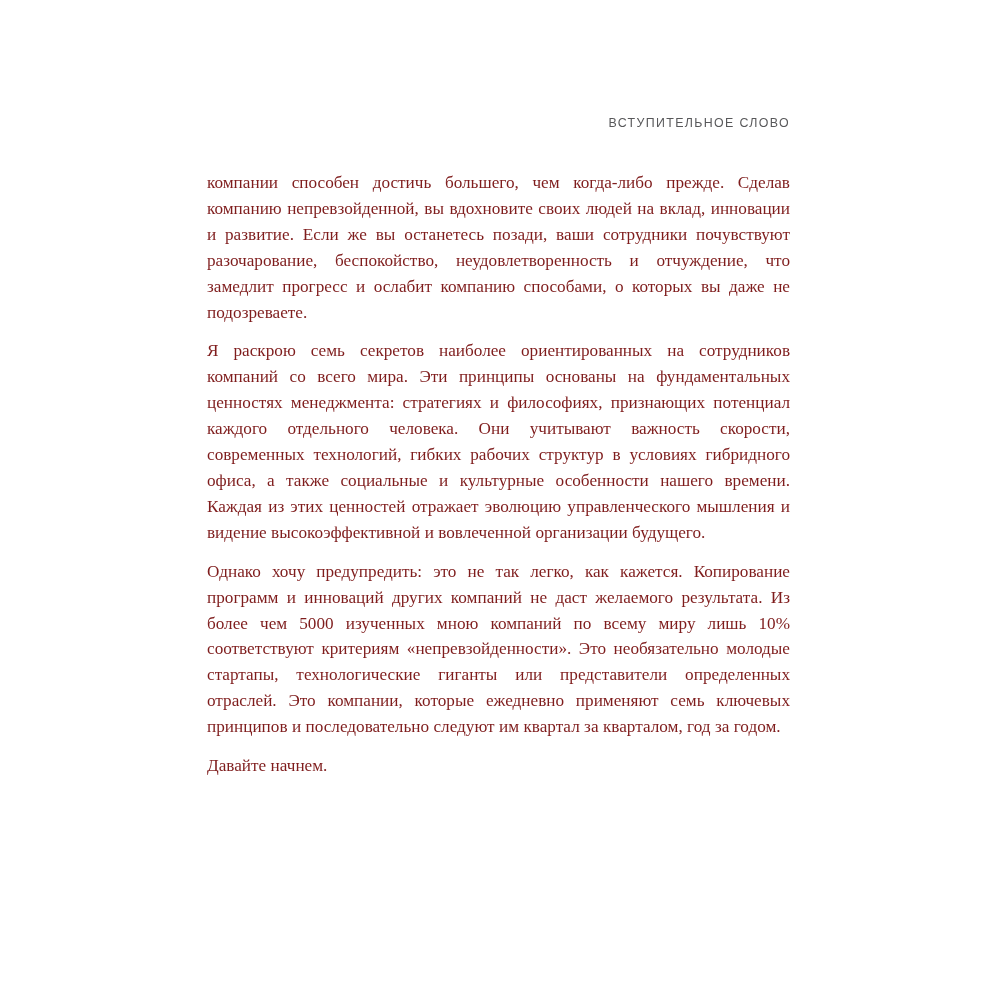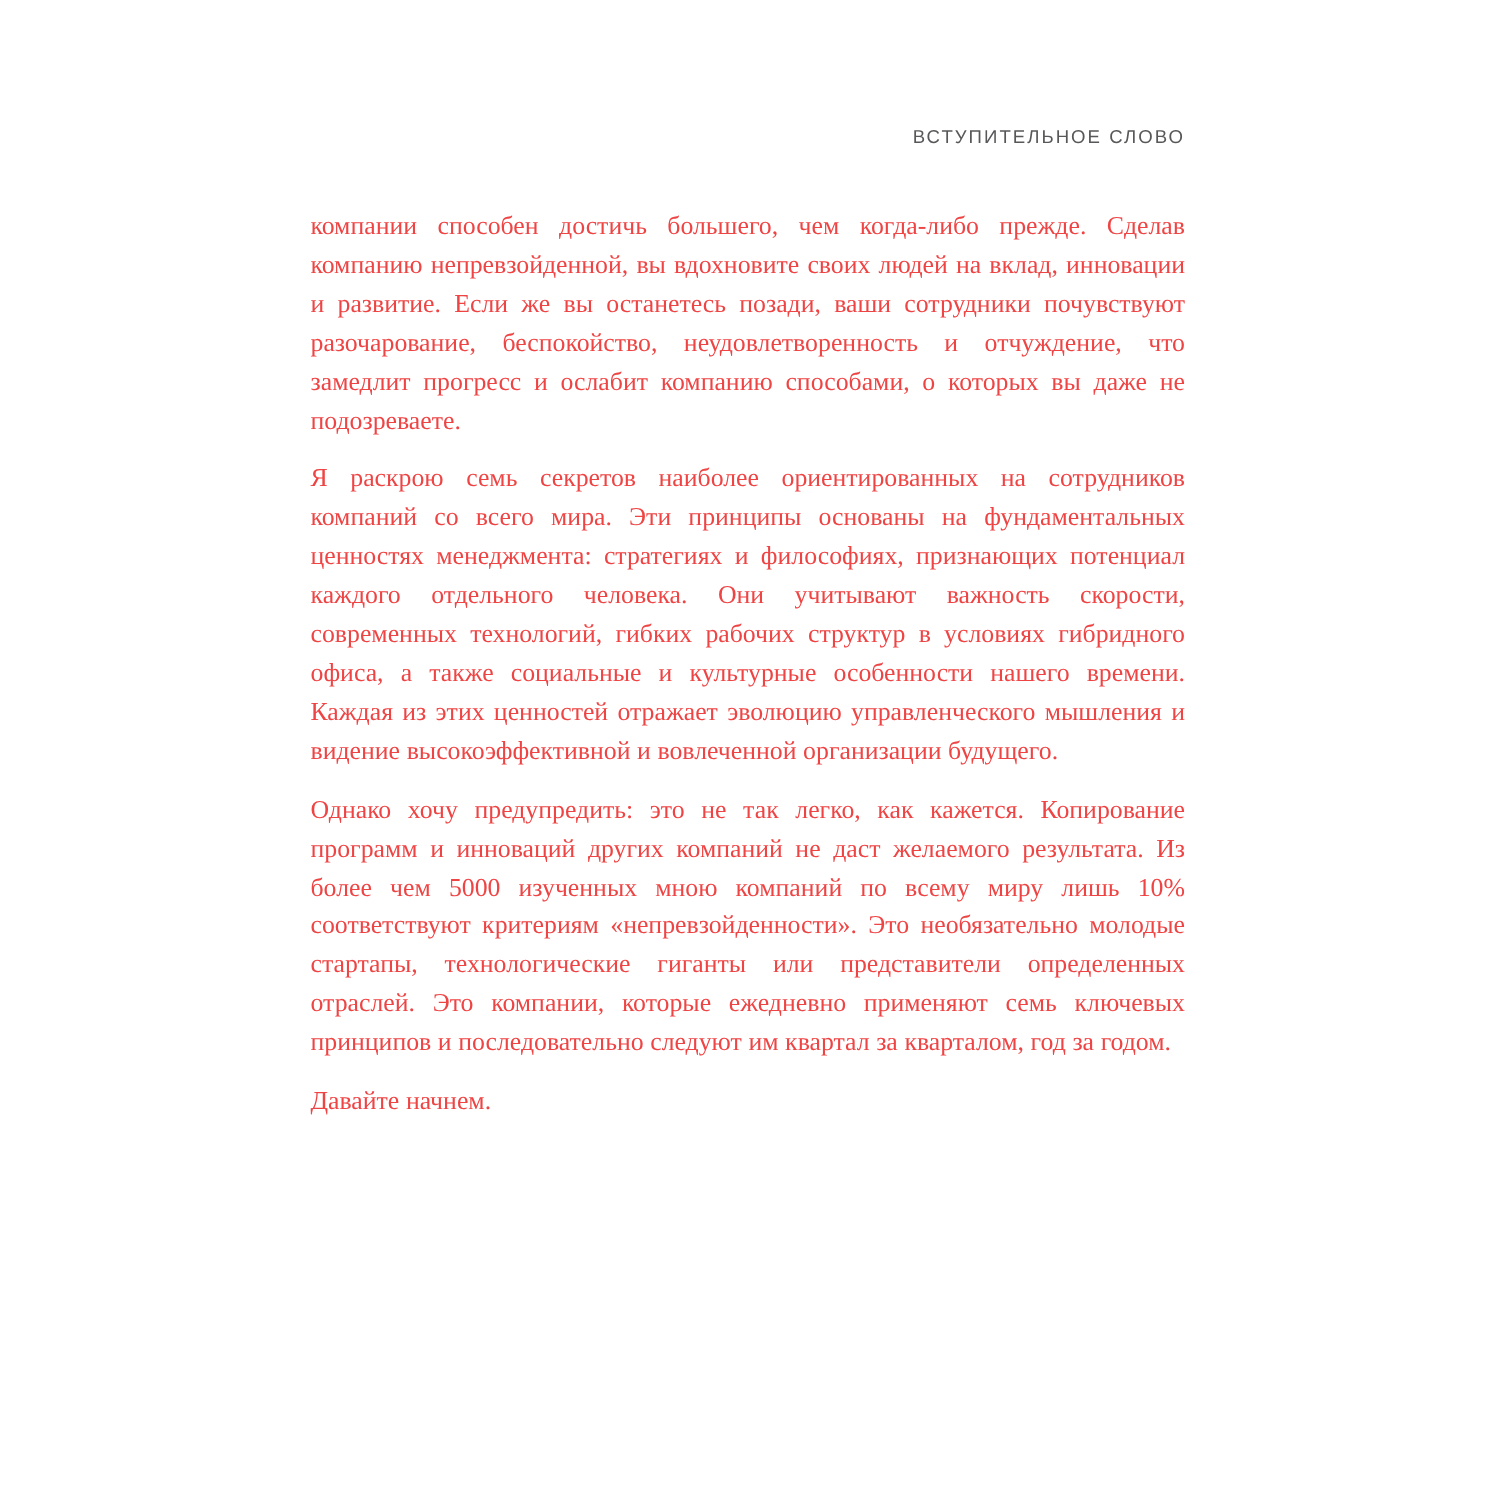--- a/index.html
+++ b/index.html
@@ -15,20 +15,21 @@
     font-family: "Liberation Serif", "DejaVu Serif", serif;
     -webkit-font-smoothing: antialiased;
   }
 
   .page {
     position: relative;
     width: 1000px;
     height: 831px;
     background: #ffffff;
     box-sizing: border-box;
+    margin-top: 32px;
   }
 
   
   .running-head {
     position: absolute;
     top: 84px;
     left: 207px;
     width: 583px;
     text-align: right;
     font-family: "Liberation Sans", "DejaVu Sans", sans-serif;
@@ -45,21 +46,21 @@
     position: absolute;
     top: 138px;
     left: 207px;
     width: 583px;
   }
 
   .para {
     margin: 0 0 13px 0;
     font-size: 17.2px;
     line-height: 25.9px;
-    color: #ef4444;
+    color: #7f1d1d;
     text-align: justify;
     text-justify: inter-word;
     hyphens: manual;
     word-spacing: 0.1px;
   }
 
   .para:last-child {
     margin-bottom: 0;
   }
 

